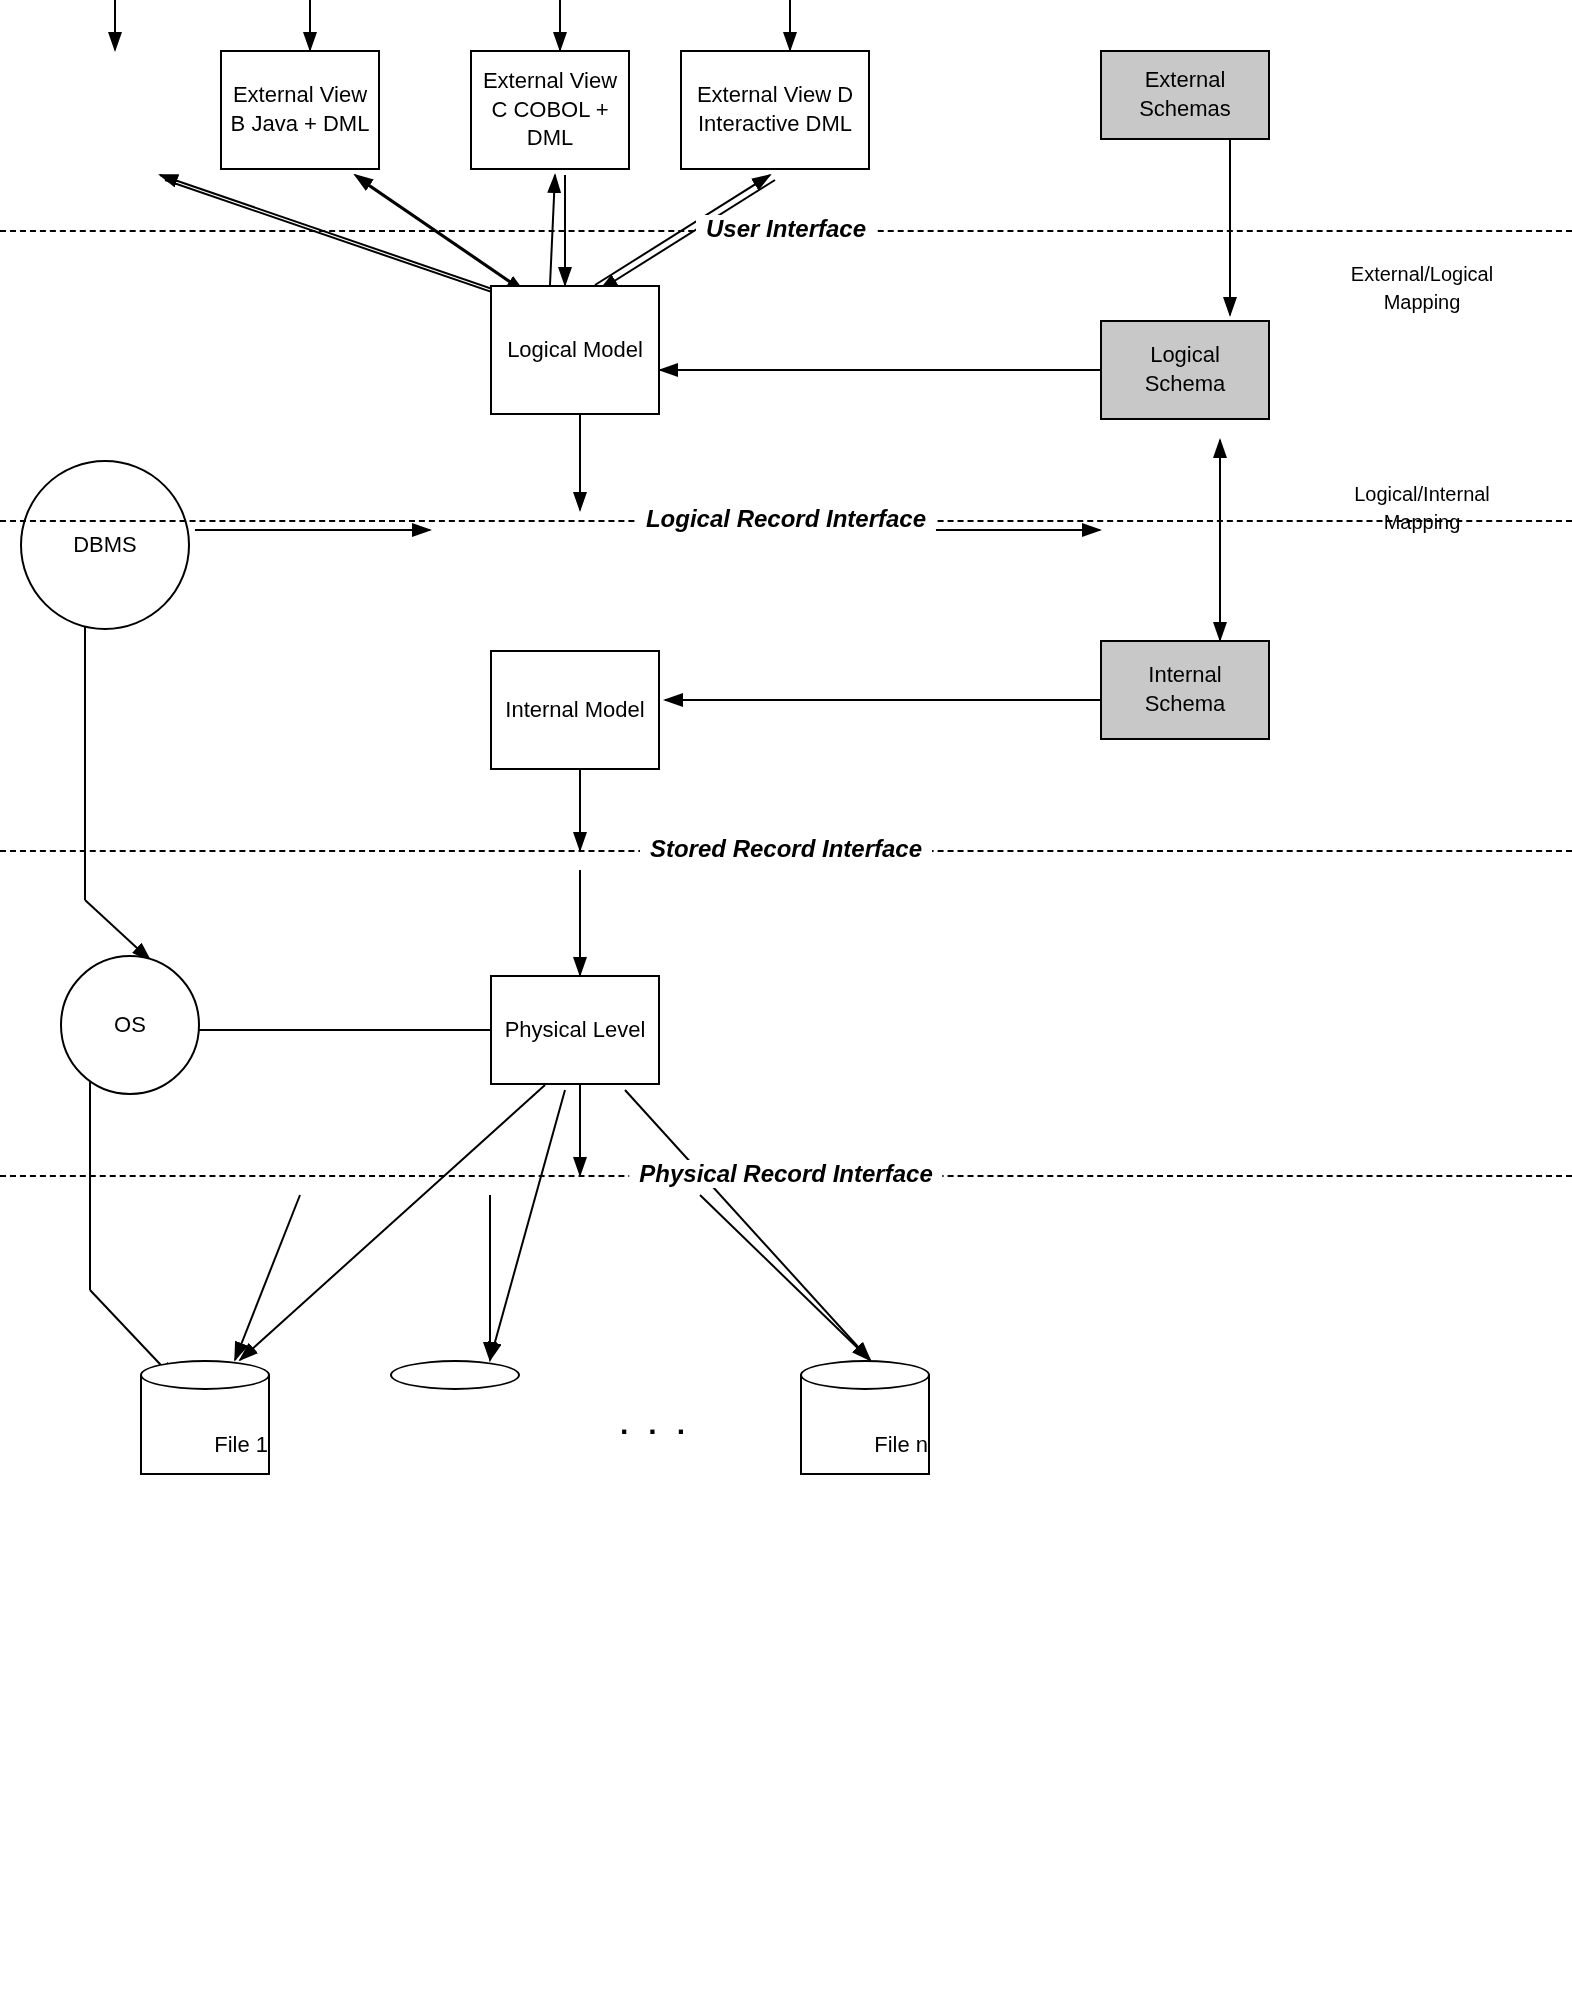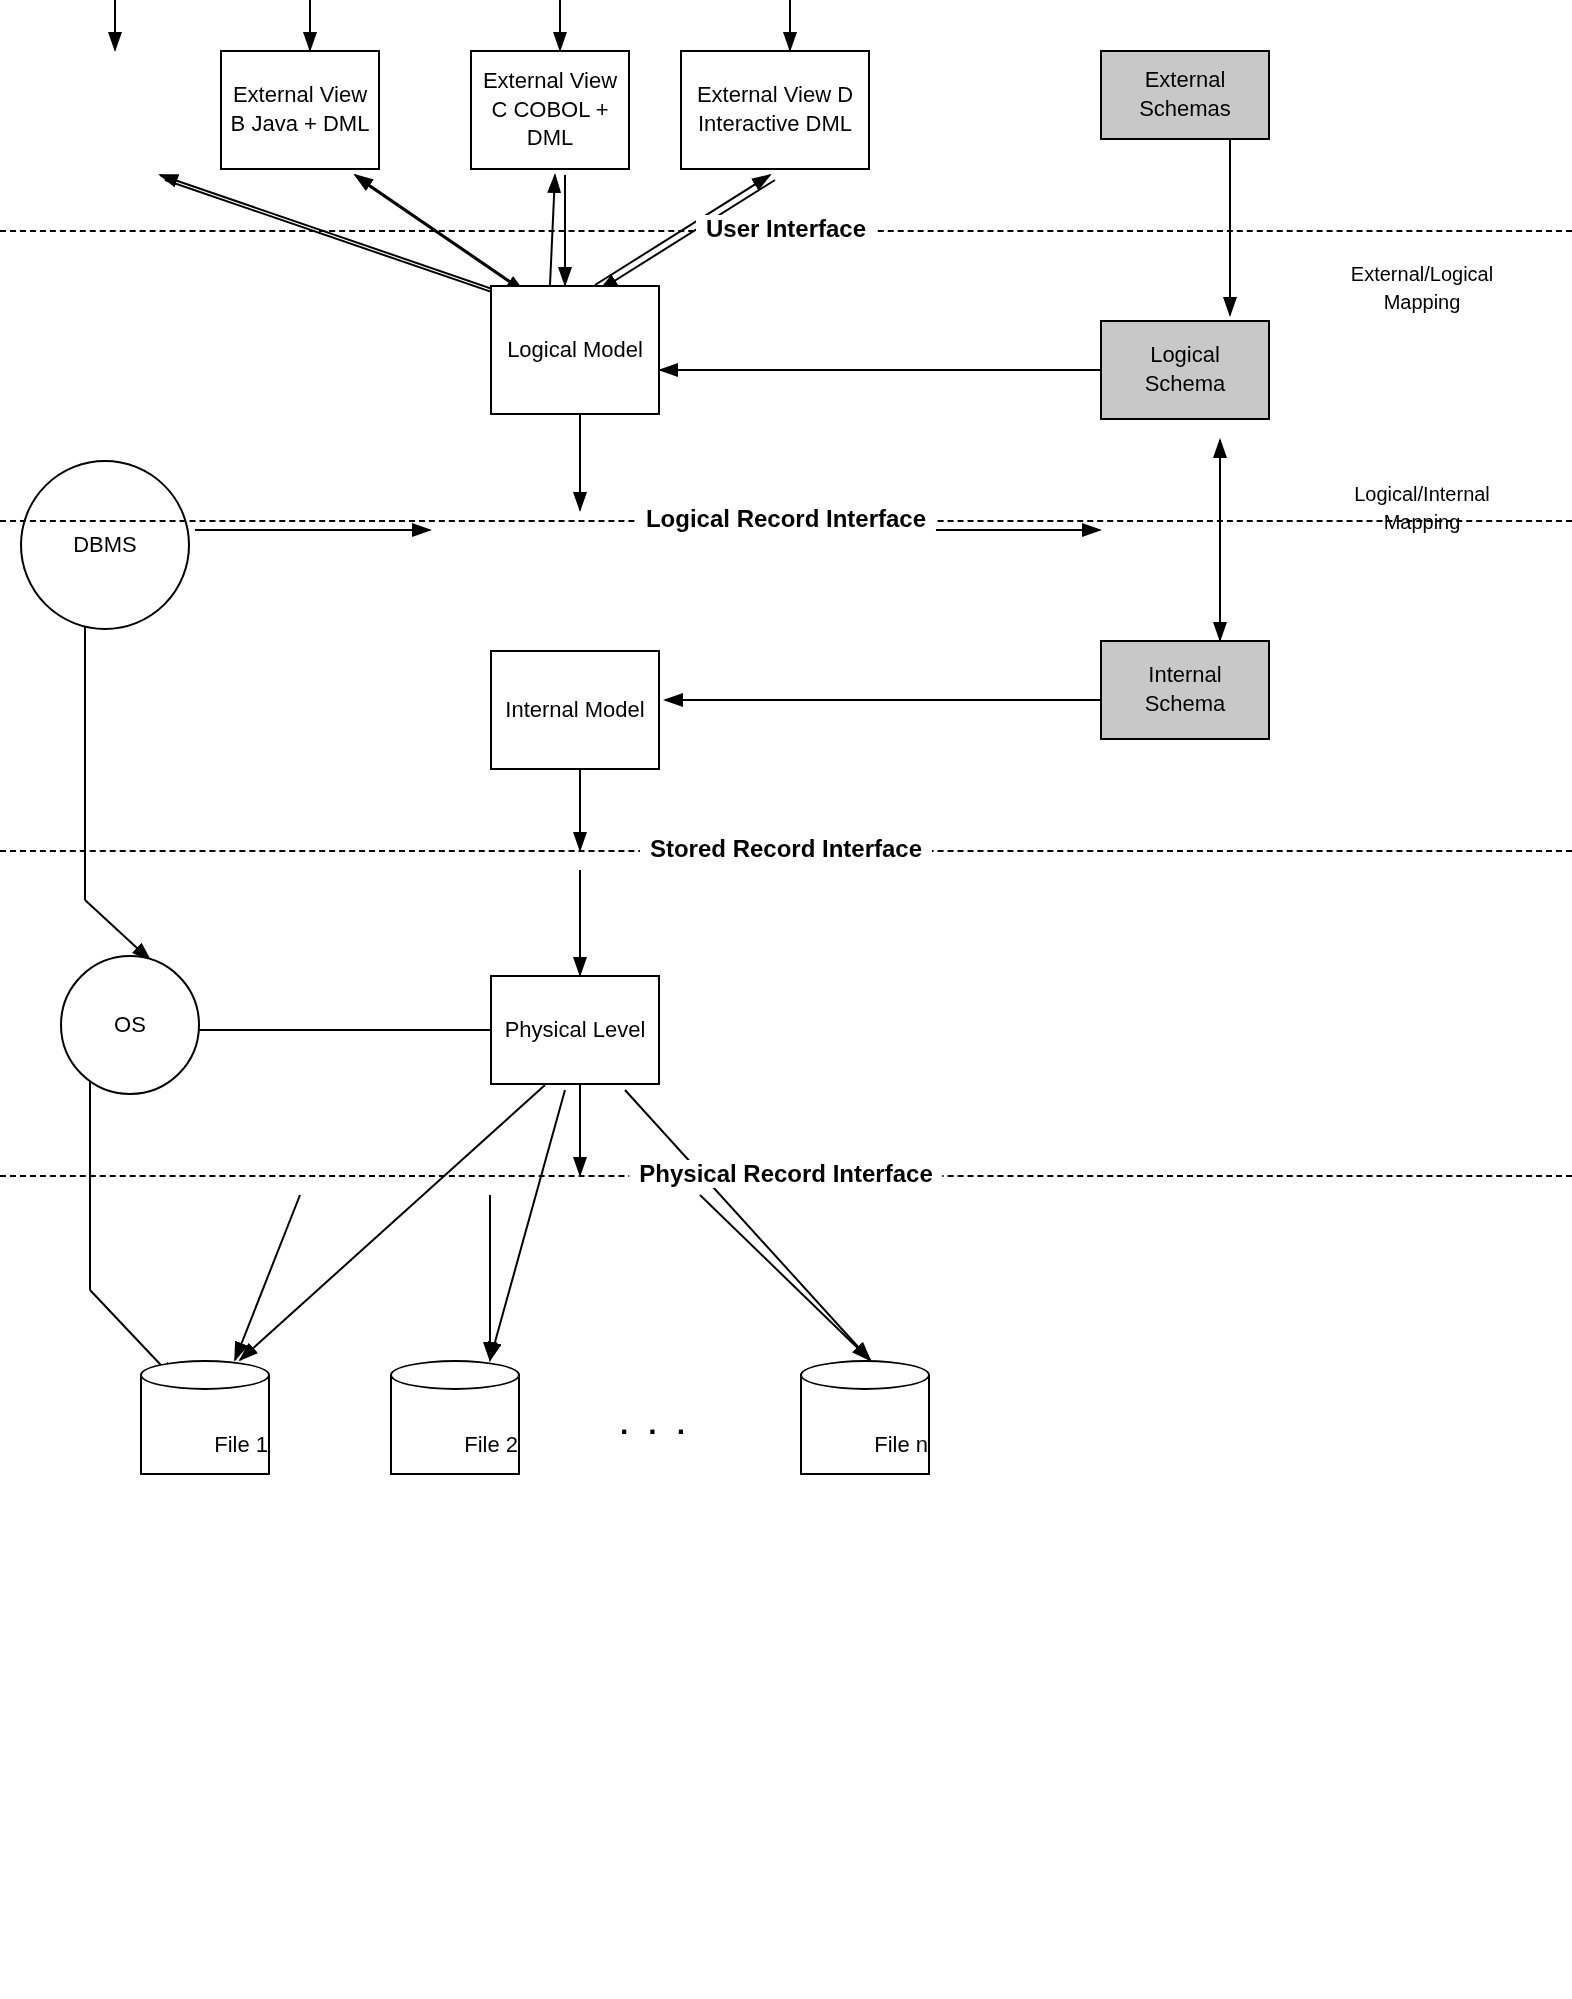--- a/index.html
+++ b/index.html
@@ -49,20 +49,21 @@
       width: 100%;
       left: 0;
     }
     .interface-label {
       position: absolute;
       font-size: 24px;
       font-weight: bold;
       text-align: center;
       background: #fff;
       padding: 0 10px;
+      font-style: italic;
     }
     .side-label {
       position: absolute;
       font-size: 20px;
       text-align: center;
       line-height: 1.4;
     }
     svg.arrows {
       position: absolute;
       top: 0;
@@ -284,25 +285,20 @@
     <div class="cylinder-top"></div>
     <div class="cylinder-body">
       <div class="cylinder-label">
         <span>File 1</span>
       </div>
     </div>
   </div>
 
   <div class="cylinder" style="left:390px; top:1360px;">
     <div class="cylinder-top"></div>
-    <div class="cylinder-body">
-      <div class="cylinder-label">
-        <span>File 2</span>
-      </div>
-    </div>
   </div>
 
   <div class="dots-label" style="left:620px; top:1415px;">
     <span>· · ·</span>
   </div>
 
   <div class="cylinder" style="left:800px; top:1360px;">
     <div class="cylinder-top"></div>
     <div class="cylinder-body">
       <div class="cylinder-label">

